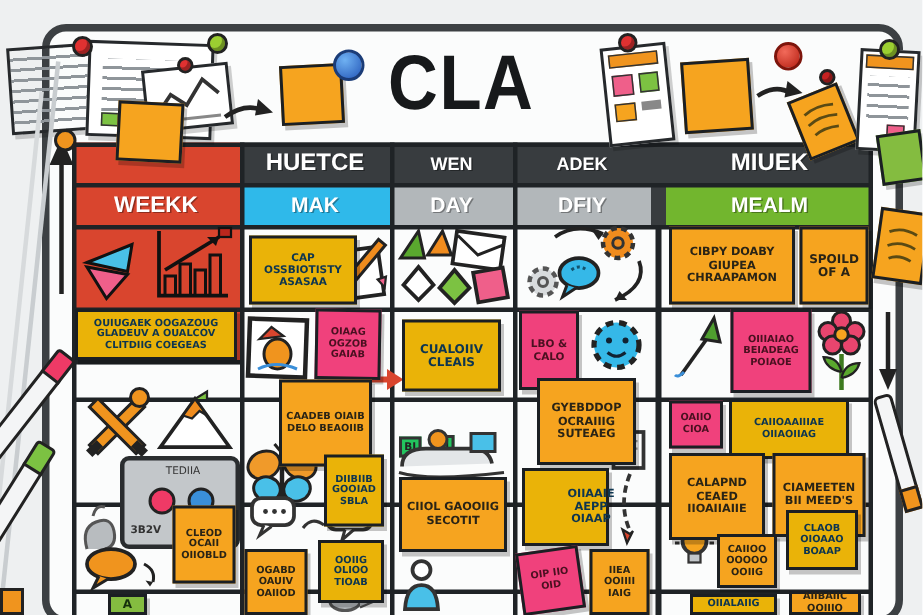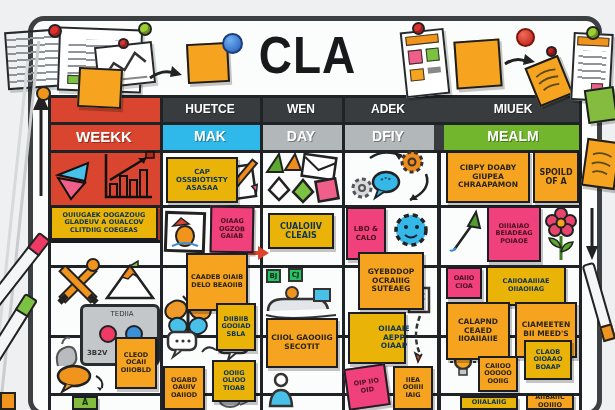--- a/index.html
+++ b/index.html
@@ -29,47 +29,47 @@
   .green{background:#84bc40;color:#15300c;}
   .doodle{z-index:3;}
   .deco{z-index:5;}
   .pin{border-radius:50%;border:2px solid #222;z-index:6;
     box-shadow:inset -2px -2px 0 rgba(0,0,0,.3);}
   .card{background:#fff;border:2.5px solid #26292c;box-shadow:2px 3px 0 rgba(0,0,0,.18);}
   .lines{background:repeating-linear-gradient(to bottom,transparent 0 5px,#8f959a 5px 7px);}
   .marker{border:2.5px solid #222;background:#f4f5f6;border-radius:4px;}
   .chip{background:#22c55e;border:2px solid #333;z-index:3;display:flex;
     align-items:center;justify-content:center;font-size:7px;font-weight:bold;
-    color:#222;font-family:"DejaVu Sans",sans-serif;}
+    color:#222;font-family:"DejaVu Sans",sans-serif;margin-top:22px;}
 </style>
 </head>
 <body>
 
 <div id="scene">
 
   <div class="abs board"></div>
 
   <div class="abs title">CLA</div>
 
   <div class="abs cell" style="left:48px;top:95px;width:112px;height:145px;background:#d9452e;"></div>
   <div class="abs cell" style="left:160px;top:95px;width:422px;height:27px;background:#383c3f;"></div>
   <div class="abs cell" style="left:160px;top:122px;width:100px;height:28px;background:#2fb9ea;"></div>
   <div class="abs cell" style="left:260px;top:122px;width:82px;height:28px;background:#b2b7ba;"></div>
   <div class="abs cell" style="left:342px;top:122px;width:92px;height:28px;background:#b2b7ba;"></div>
   <div class="abs cell" style="left:434px;top:122px;width:10px;height:28px;background:#383c3f;"></div>
   <div class="abs cell" style="left:444px;top:122px;width:138px;height:28px;background:#72b62e;"></div>
 
   <div class="abs hdr" style="left:48px;top:122px;width:112px;height:28px;font-size:15px;">WEEKK</div>
-  <div class="abs hdr" style="left:160px;top:95px;width:100px;height:27px;font-size:12px;">HUETCE</div>
+  <div class="abs hdr" style="left:160px;top:95px;width:100px;height:27px;font-size:16px;">HUETCE</div>
   <div class="abs hdr" style="left:160px;top:122px;width:100px;height:28px;font-size:14px;">MAK</div>
   <div class="abs hdr" style="left:260px;top:95px;width:82px;height:27px;font-size:12px;">WEN</div>
   <div class="abs hdr" style="left:260px;top:122px;width:82px;height:28px;font-size:14px;">DAY</div>
   <div class="abs hdr" style="left:342px;top:95px;width:92px;height:27px;font-size:12px;">ADEK</div>
   <div class="abs hdr" style="left:342px;top:122px;width:92px;height:28px;font-size:14px;">DFIY</div>
-  <div class="abs hdr" style="left:444px;top:95px;width:138px;height:27px;font-size:12px;">MIUEK</div>
+  <div class="abs hdr" style="left:444px;top:95px;width:138px;height:27px;font-size:16px;">MIUEK</div>
   <div class="abs hdr" style="left:444px;top:122px;width:138px;height:28px;font-size:14px;">MEALM</div>
 
   <div class="abs vline" style="left:48px;top:95px;height:315px;"></div>
   <div class="abs vline" style="left:160px;top:95px;height:315px;"></div>
   <div class="abs vline" style="left:260px;top:95px;height:315px;"></div>
   <div class="abs vline" style="left:342px;top:95px;height:315px;"></div>
   <div class="abs vline" style="left:437px;top:150px;width:4px;height:260px;"></div>
   <div class="abs vline" style="left:579px;top:95px;height:315px;"></div>
   <div class="abs hline" style="left:48px;top:95px;width:534px;"></div>
   <div class="abs hline" style="left:48px;top:122px;width:534px;"></div>
@@ -172,21 +172,21 @@
 
   <svg class="abs doodle" style="left:263px;top:150px;" width="78" height="56" viewBox="0 0 78 56">
     <path d="M4 22 L16 4 L20 22 Z" fill="#5aa82e" stroke="#222" stroke-width="2"></path>
     <path d="M22 20 L32 4 L38 20 Z" fill="#f08c1e" stroke="#222" stroke-width="2"></path>
     <rect x="40" y="6" width="32" height="22" fill="#fff" stroke="#222" stroke-width="2.5" transform="rotate(8 56 17)"></rect>
     <path d="M41 9 L56 20 L72 11" fill="none" stroke="#222" stroke-width="2" transform="rotate(8 56 17)"></path>
     <path d="M6 40 L16 28 L26 40 L16 50 Z" fill="#fff" stroke="#222" stroke-width="2.5"></path>
     <path d="M30 42 L40 30 L50 42 L40 52 Z" fill="#7cc242" stroke="#222" stroke-width="2.5"></path>
     <rect x="54" y="30" width="20" height="20" fill="#ef5f8a" stroke="#222" stroke-width="2.5" transform="rotate(-10 64 40)"></rect>
   </svg>
-  <div class="abs note cyan" style="left:268px;top:213px;width:66px;height:36px;font-size:8px;">CUALOIIV CLEAIS</div>
+  <div class="abs note cyan" style="left:268px;top:213px;width:66px;height:48px;font-size:8px;">CUALOIIV CLEAIS</div>
   <div class="abs chip" style="left:266px;top:269px;width:15px;height:14px;">BJ</div>
   <div class="abs chip" style="left:288px;top:268px;width:15px;height:14px;">CJ</div>
   <svg class="abs doodle" style="left:262px;top:283px;" width="80" height="38" viewBox="0 0 80 38">
     <path d="M6 28 q0 -12 16 -12 l30 0 q12 0 14 10" fill="#e3e6e8" stroke="#333" stroke-width="2.5"></path>
     <rect x="52" y="6" width="16" height="12" fill="#49c0e8" stroke="#333" stroke-width="2"></rect>
     <circle cx="30" cy="10" r="6" fill="#f0941e" stroke="#333" stroke-width="2"></circle>
     <path d="M4 32 q20 6 70 0" fill="none" stroke="#333" stroke-width="2"></path>
   </svg>
   <div class="abs note orange" style="left:266px;top:318px;width:72px;height:50px;font-size:7.5px;">CIIOL GAOOIIG SECOTIT</div>
   <svg class="abs doodle" style="left:266px;top:372px;" width="30" height="38" viewBox="0 0 30 38">

